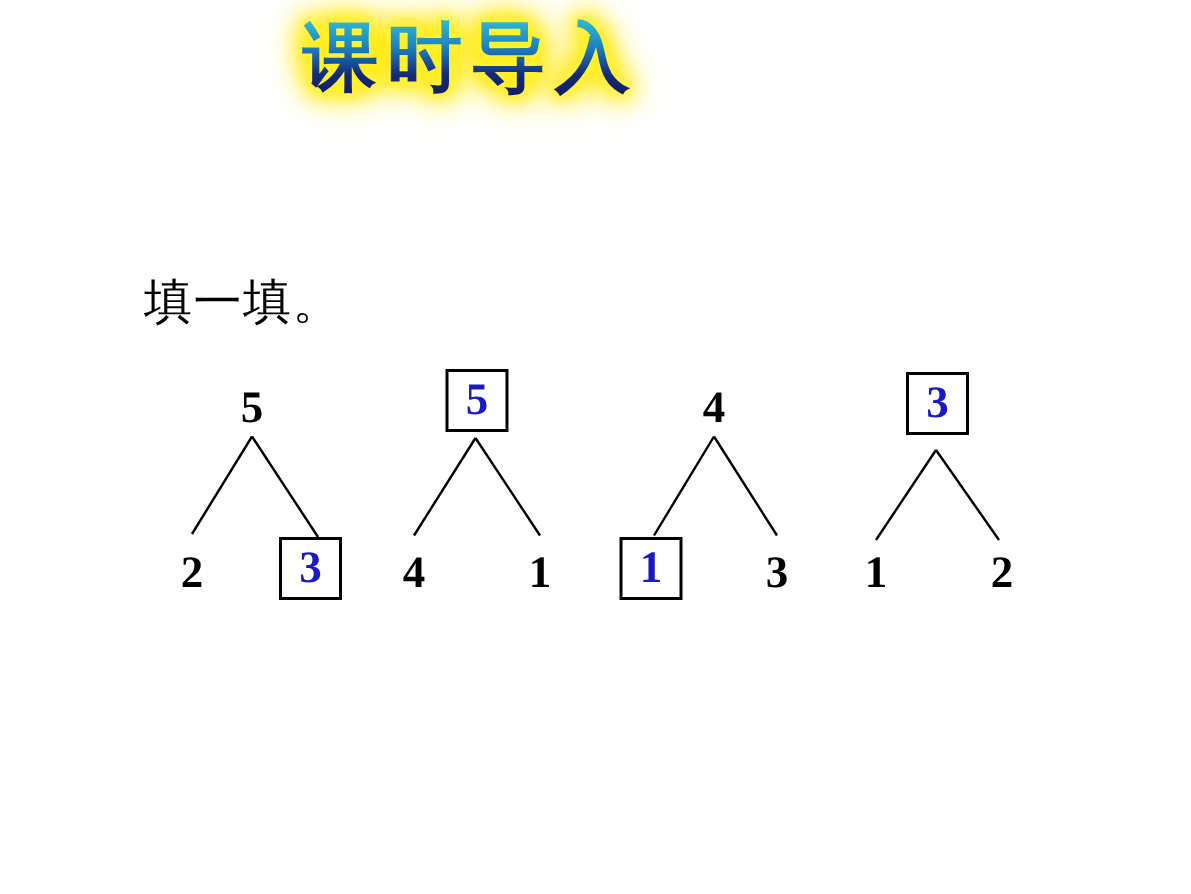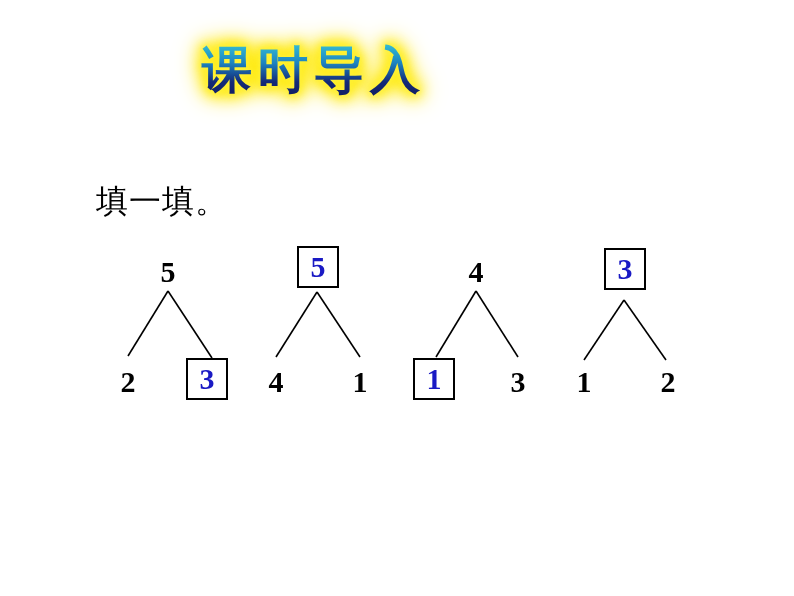--- a/index.html
+++ b/index.html
@@ -35,21 +35,20 @@
     background-clip: text;
     -webkit-text-fill-color: transparent;
     text-shadow: none;
     filter:
       drop-shadow(0 0 2px #fff23a)
       drop-shadow(0 0 4px #fff23a)
       drop-shadow(0 0 7px #ffe800)
       drop-shadow(0 0 10px #ffe800);
     white-space: nowrap;
     user-select: none;
-    margin-top: 32px;
   }
 
   
   #instruction {
     position: absolute;
     left: 96px;
     top: 180px;
     font-family: "DejaVu Serif", "Liberation Serif", serif;
     font-size: 32px;
     font-weight: normal;

